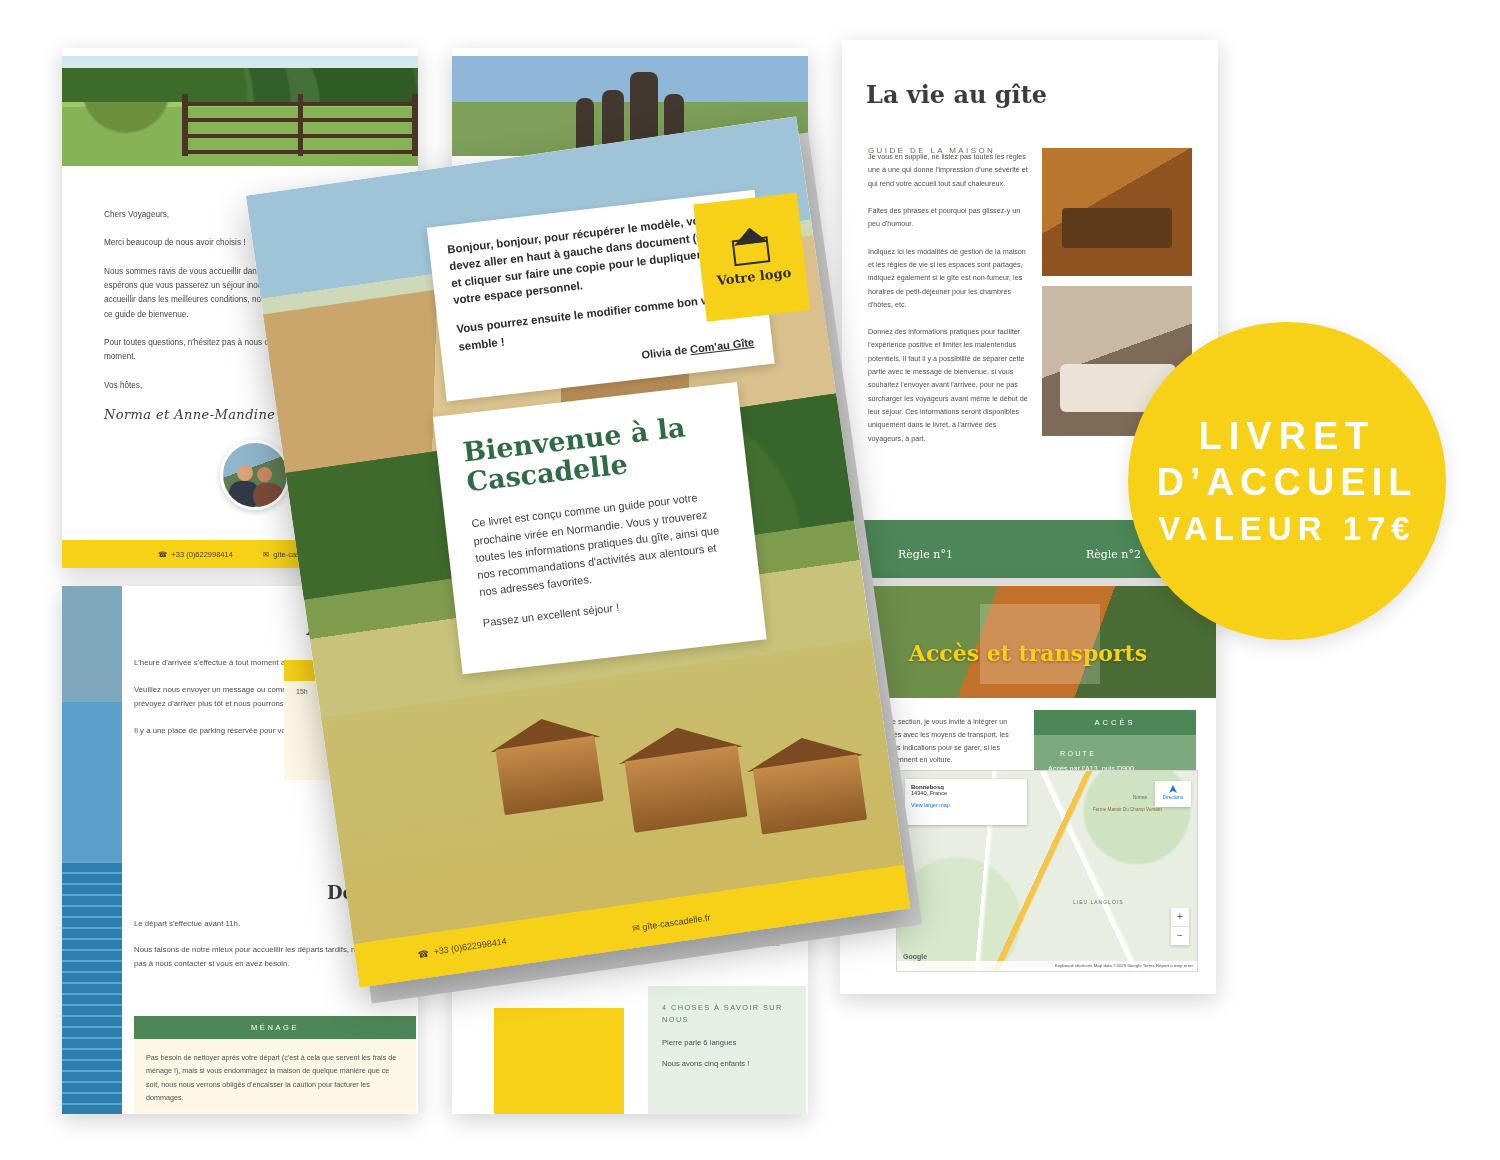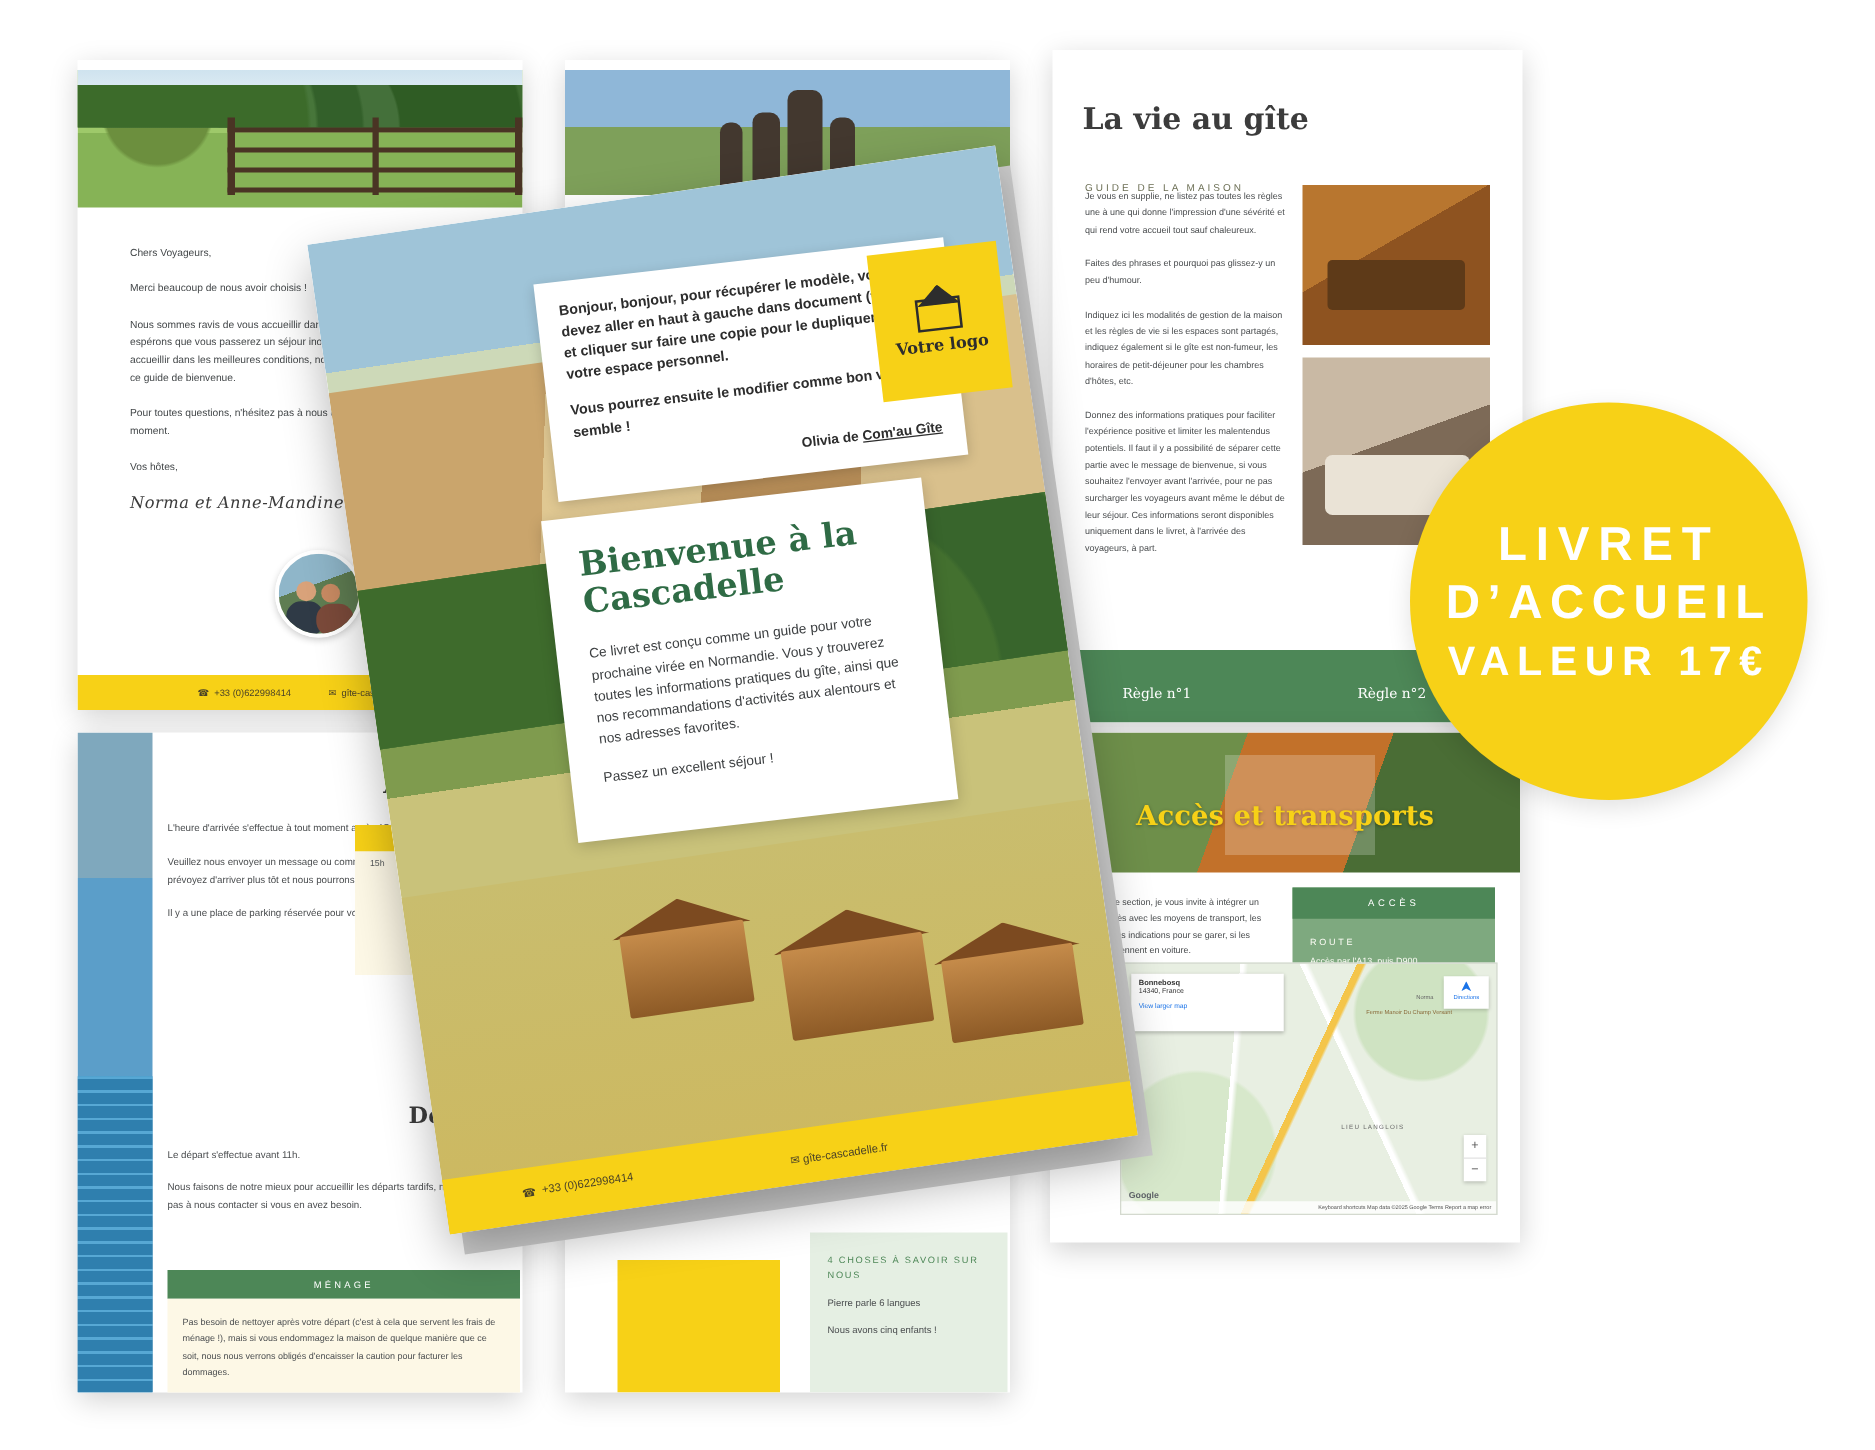--- a/index.html
+++ b/index.html
@@ -34,21 +34,21 @@
     background:
       radial-gradient(circle at 10% 100%, #3c6b2a 0 46%, transparent 47%),
       radial-gradient(circle at 22% 100%, #47763a 0 40%, transparent 41%),
       radial-gradient(circle at 35% 100%, #33602a 0 44%, transparent 45%),
       radial-gradient(circle at 52% 100%, #44703a 0 38%, transparent 39%),
       radial-gradient(circle at 68% 100%, #2f5c24 0 46%, transparent 47%),
       radial-gradient(circle at 84% 100%, #3f6c32 0 40%, transparent 41%),
       radial-gradient(circle at 95% 100%, #48743a 0 42%, transparent 43%);}
   .p1-photo .gate{position:absolute;left:120px;top:38px;width:236px;height:62px;}
   .p1-photo .gate i{position:absolute;background:#4a3424;display:block;}
-  .p1-text{position:absolute;left:42px;top:148px;width:250px;}
+  .p1-text{position:absolute;left:42px;top:160px;width:250px;}
   .p1-text p{font-size:8.2px;line-height:1.75;color:#44484a;margin:0 0 14px 0;}
   .sig{font-family:"DejaVu Serif", serif;font-style:italic;font-size:13px;color:#3b3b3b;
     letter-spacing:.4px;margin-top:6px;}
   .avatar{position:absolute;left:158px;top:392px;width:64px;height:64px;border-radius:50%;
     border:3px solid #fff;box-shadow:0 2px 6px rgba(0,0,0,.2);
     background:linear-gradient(160deg,#8fb6c9 0 40%,#5f7d52 40% 100%);overflow:hidden;}
   .avatar .h1{position:absolute;left:14px;top:22px;width:16px;height:16px;border-radius:50%;background:#d9a27a;}
   .avatar .h2{position:absolute;left:34px;top:24px;width:15px;height:15px;border-radius:50%;background:#c98b63;}
   .avatar .b1{position:absolute;left:6px;top:38px;width:30px;height:28px;border-radius:12px;background:#2f3a46;}
   .avatar .b2{position:absolute;left:30px;top:40px;width:30px;height:26px;border-radius:12px;background:#7b4a3a;}
@@ -118,21 +118,21 @@
   .p5-hero:after{content:"";position:absolute;left:140px;top:18px;width:120px;height:80px;
     background:rgba(255,255,255,.22);}
   .p5-hero-title{position:absolute;left:0;top:54px;width:100%;text-align:center;
     font-family:"DejaVu Serif", serif;font-weight:bold;color:#f7d117;font-size:22px;
     text-shadow:0 1px 3px rgba(0,0,0,.35);}
   .p5-text{position:absolute;left:22px;top:130px;width:156px;}
   .p5-text p{font-size:7.1px;line-height:1.8;color:#4a4d4f;margin:0 0 13px 0;}
   .acces-card{position:absolute;left:194px;top:124px;width:162px;background:#7ea97f;padding-bottom:16px;}
   .acces-card .hd{background:#4d8757;color:#fff;font-size:7.6px;letter-spacing:3px;
     text-align:center;padding:8px 0;}
-  .acces-card .lbl{font-size:7.2px;letter-spacing:2.2px;color:#fdfdf6;padding:14px 14px 0 14px;}
+  .acces-card .lbl{font-size:7.2px;letter-spacing:2.2px;color:#fdfdf6;padding:14px 14px 0 26px;}
   .acces-card .val{font-size:7.2px;color:#fdfdf6;padding:5px 0 0 14px;line-height:1.6;}
   .acces-card ul{margin:8px 0 0 0;padding:0 14px 0 28px;}
   .acces-card li{font-size:7px;color:#fdfdf6;line-height:1.65;margin-bottom:3px;}
   .map{position:absolute;left:56px;bottom:22px;width:300px;height:200px;background:#e8efe2;
     border:1px solid #d4d9cf;overflow:hidden;}
   .map .roads{position:absolute;inset:0;
     background:
       linear-gradient(115deg,transparent 48%, #f4c54a 48% 49.4%, transparent 50%),
       linear-gradient(65deg,transparent 60%, #ffffff 60% 61%, transparent 62%),
       linear-gradient(95deg,transparent 30%, #ffffff 30% 30.8%, transparent 32%),

